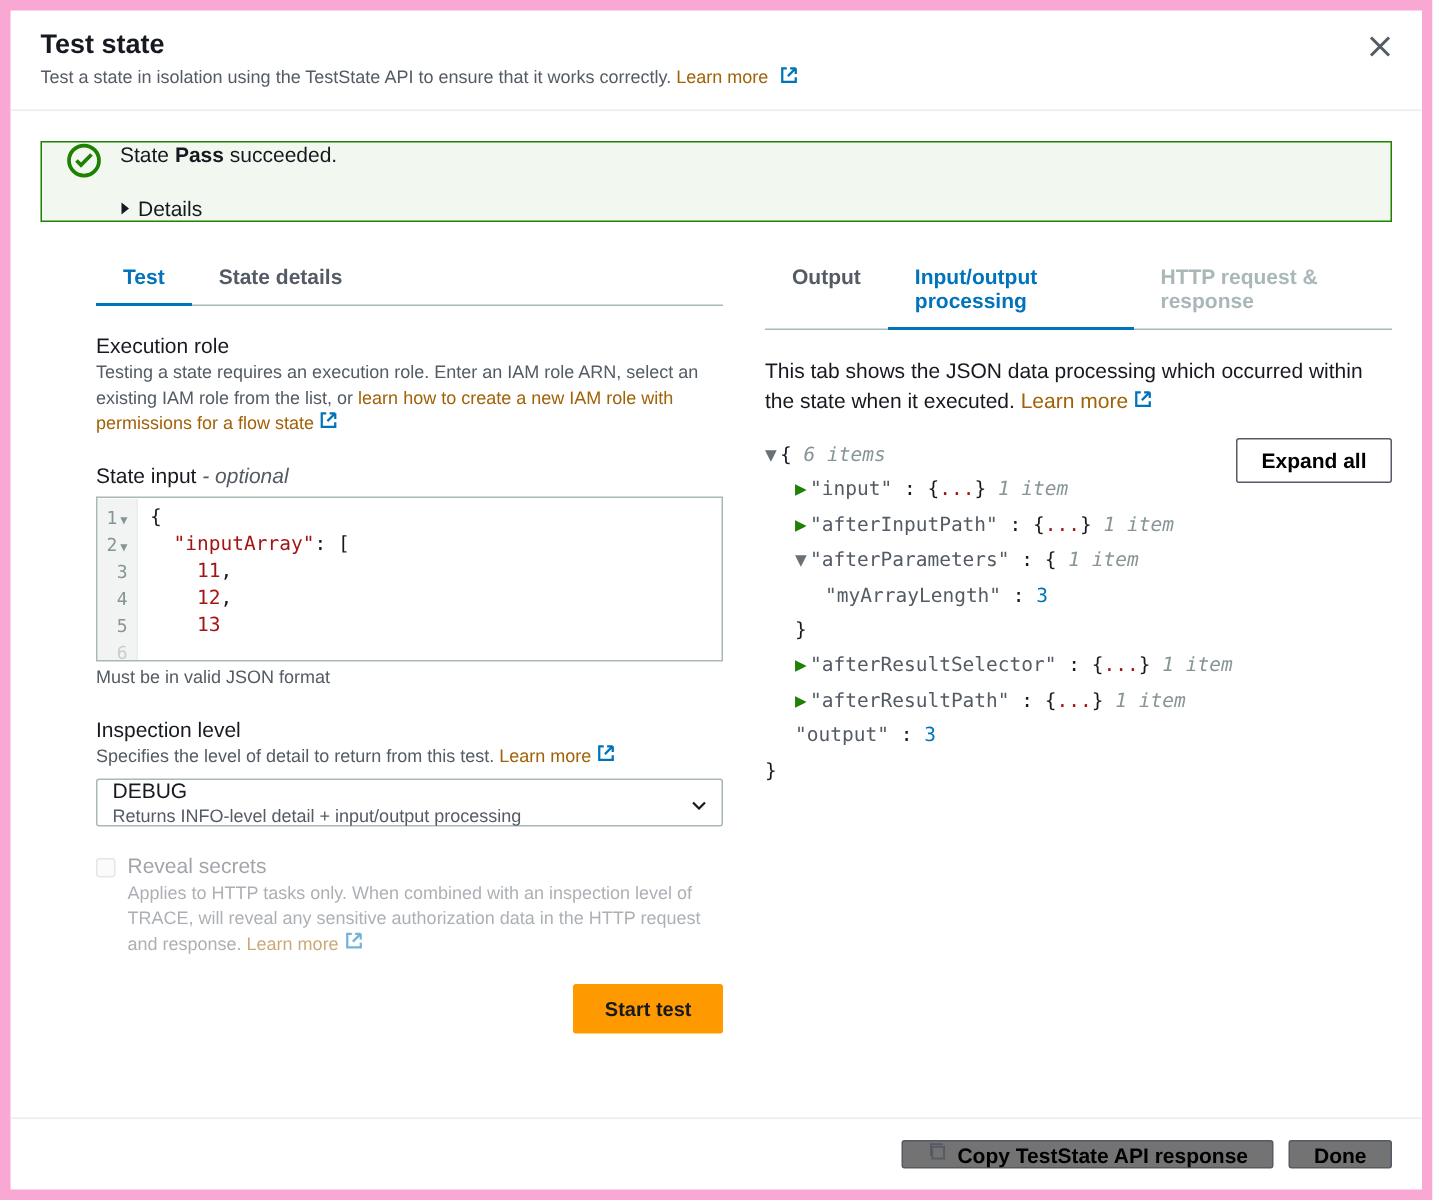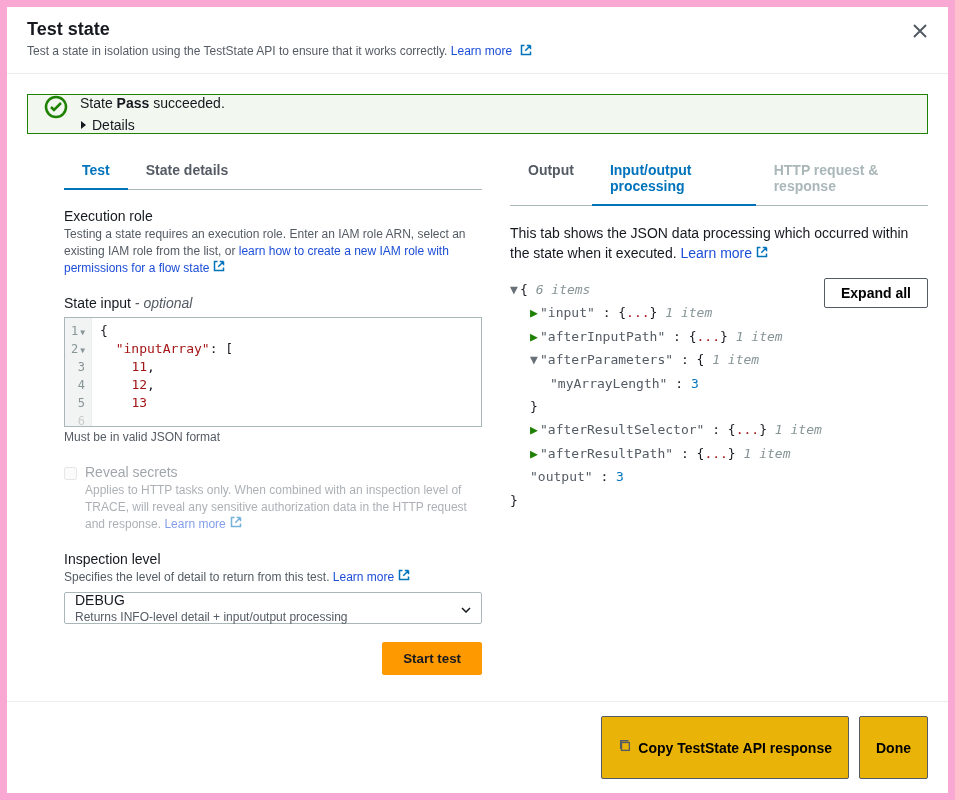--- a/index.html
+++ b/index.html
@@ -2,28 +2,28 @@
 <html><head>
 <meta charset="utf-8">
 <style>
 * { box-sizing: border-box; margin: 0; padding: 0; }
 body { font-family: "Amazon Ember", "Helvetica Neue", Arial, sans-serif; font-size: 14px; color: #16191f; background: #fff; width: 955px; height: 800px; overflow: hidden; }
 .modal { width: 955px; height: 800px; border: 7px solid #f9a8d4; display: flex; flex-direction: column; }
 .header { padding: 12px 20px 14px; border-bottom: 1px solid #eaeded; position: relative; }
 .header h1 { font-size: 18px; font-weight: 700; }
 .header p { color: #545b64; font-size: 12px; margin-top: 4px; }
 .close-btn { position: absolute; top: 12px; right: 16px; background: none; border: none; cursor: pointer; padding: 4px; }
-.link { color: #1d4ed8; text-decoration: none; cursor: pointer; }
+.link { color: #a16207; text-decoration: none; cursor: pointer; }
 .ext-icon { display: inline-block; margin-left: 4px; vertical-align: middle; }
 .body { flex: 1; padding: 20px; display: flex; flex-direction: column; overflow: hidden; }
 .alert { border: 1px solid #1d8102; background: #f2f8f0; padding: 0 16px; display: flex; gap: 12px; margin-bottom: 18px; }
 .alert-icon { flex-shrink: 0; }
 .alert-body .alert-title { font-size: 14px; font-weight: 400; }
 .alert-body .alert-title b { font-weight: 700; }
-.alert-details { margin-top: 6px; display: flex; align-items: center; gap: 4px; cursor: pointer; font-size: 14px; }
+.alert-details { margin-top: 20px; display: flex; align-items: center; gap: 4px; cursor: pointer; font-size: 14px; }
 .columns { display: flex; gap: 28px; flex: 1; overflow: hidden; margin-left: 37px; }
 .col { flex: 1; display: flex; flex-direction: column; min-width: 0; }
 .tabs { display: flex; border-bottom: 1px solid #aab7b8; margin-bottom: 18px; }
 .tab { padding: 10px 18px; font-size: 14px; font-weight: 700; color: #545b64; cursor: pointer; border-bottom: 2px solid transparent; margin-bottom: -1px; }
 .tab.active { color: #0073bb; border-bottom: 2px solid #0073bb; }
 .tab.disabled { color: #aab7b8; cursor: default; }
 .field-label { font-size: 14px; font-weight: 400; color: #16191f; }
 .field-label .optional { font-style: italic; color: #545b64; }
 .field-help { font-size: 12px; color: #545b64; margin-top: 2px; line-height: 1.4; }
 .row-flex { display: flex; gap: 12px; margin-top: 8px; }
@@ -53,21 +53,21 @@
 .json-tree .indent2 { padding-left: 40px; }
 .json-tree .toggle { display: inline-block; width: 10px; color: #687078; cursor: pointer; }
 .json-tree .jkey { color: #545b64; }
 .json-tree .jmeta { color: #879596; font-style: italic; }
 .json-tree .jnum { color: #0073bb; }
 .json-tree .jbrace { color: #16191f; }
 .json-tree .jdots { color: #a31515; }
 .tree-header { display: flex; justify-content: space-between; align-items: flex-start; }
 .expand-btn { border: 1px solid #545b64; background: #fff; padding: 6px 16px; font-size: 14px; font-weight: 700; cursor: pointer; border-radius: 2px; }
 .footer { border-top: 1px solid #eaeded; padding: 14px 20px; display: flex; justify-content: flex-end; gap: 10px; }
-.footer-btn { border: 1px solid #545b64; background: #eab308; padding: 22px 16px; font-size: 14px; font-weight: 700; cursor: pointer; border-radius: 2px; display: flex; align-items: center; gap: 6px; }
+.footer-btn { border: 1px solid #545b64; background: #737373; padding: 0 16px; font-size: 14px; font-weight: 700; cursor: pointer; border-radius: 2px; display: flex; align-items: center; gap: 6px; }
 </style>
 </head>
 <body>
 
 <div class="modal">
   <div class="header">
     <h1>Test state</h1>
     <p>
       <span>Test a state in isolation using the TestState API to ensure that it works correctly.</span>
       <a class="link">
@@ -146,49 +146,49 @@
               <div class="cl">  <span class="tok-key">"inputArray"</span><span class="tok-punc">: [</span></div>
               <div class="cl">    <span class="tok-num">11</span><span class="tok-punc">,</span></div>
               <div class="cl">    <span class="tok-num">12</span><span class="tok-punc">,</span></div>
               <div class="cl">    <span class="tok-num">13</span></div>
             </div>
           </div>
           <div class="field-help">Must be in valid JSON format</div>
         </div>
 
         <div class="section">
+          <div class="field-label">Inspection level</div>
+          <div class="field-help">
+            <span>Specifies the level of detail to return from this test.</span>
+            <a class="link"><span>Learn more</span><span class="ext-icon"><svg width="12" height="12" viewBox="0 0 16 16">
+                    <path fill="none" stroke="#0073bb" stroke-width="2" d="M6 2H2v12h12v-4M14 2H9m5 0v5m0-5L7 9"></path>
+                  </svg></span></a>
+          </div>
+          <div class="select-box select-box-big" style="margin-top:6px; flex-direction:row;">
+            <div>
+              <div>DEBUG</div>
+              <div class="select-sub">Returns INFO-level detail + input/output processing</div>
+            </div>
+            <span><svg width="10" height="6" viewBox="0 0 10 6">
+                  <path d="M1 1l4 4 4-4" fill="none" stroke="#16191f" stroke-width="1.5"></path>
+                </svg></span>
+          </div>
+        </div>
+
+        <div class="section">
           <div class="checkbox-row">
             <input type="checkbox" disabled="" style="">
             <div>
               <div class="cb-label">Reveal secrets</div>
               <div class="cb-help">
                 <span>Applies to HTTP tasks only. When combined with an inspection level of TRACE, will reveal any sensitive authorization data in the HTTP request and response. </span><a class="link"><span>Learn more</span><span class="ext-icon"><svg width="12" height="12" viewBox="0 0 16 16">
                         <path fill="none" stroke="#0073bb" stroke-width="2" d="M6 2H2v12h12v-4M14 2H9m5 0v5m0-5L7 9"></path>
                       </svg></span></a>
               </div>
             </div>
-          </div>
-        </div>
-
-        <div class="section">
-          <div class="field-label">Inspection level</div>
-          <div class="field-help">
-            <span>Specifies the level of detail to return from this test.</span>
-            <a class="link"><span>Learn more</span><span class="ext-icon"><svg width="12" height="12" viewBox="0 0 16 16">
-                    <path fill="none" stroke="#0073bb" stroke-width="2" d="M6 2H2v12h12v-4M14 2H9m5 0v5m0-5L7 9"></path>
-                  </svg></span></a>
-          </div>
-          <div class="select-box select-box-big" style="margin-top:6px; flex-direction:row;">
-            <div>
-              <div>DEBUG</div>
-              <div class="select-sub">Returns INFO-level detail + input/output processing</div>
-            </div>
-            <span><svg width="10" height="6" viewBox="0 0 10 6">
-                  <path d="M1 1l4 4 4-4" fill="none" stroke="#16191f" stroke-width="1.5"></path>
-                </svg></span>
           </div>
         </div>
 
         <div>
           <button class="start-btn">Start test</button>
         </div>
       </div>
 
       <div class="col">
         <div class="tabs">

